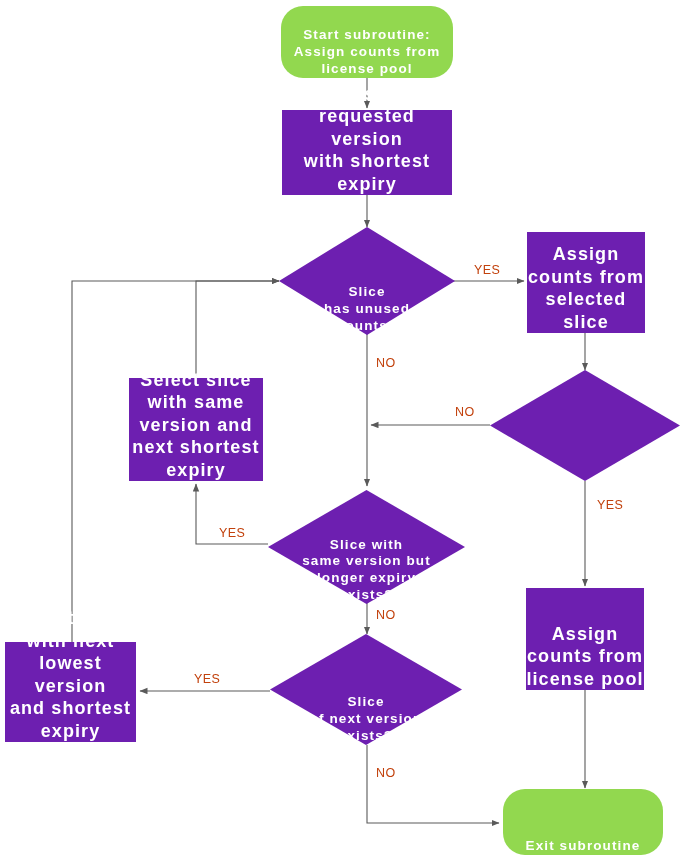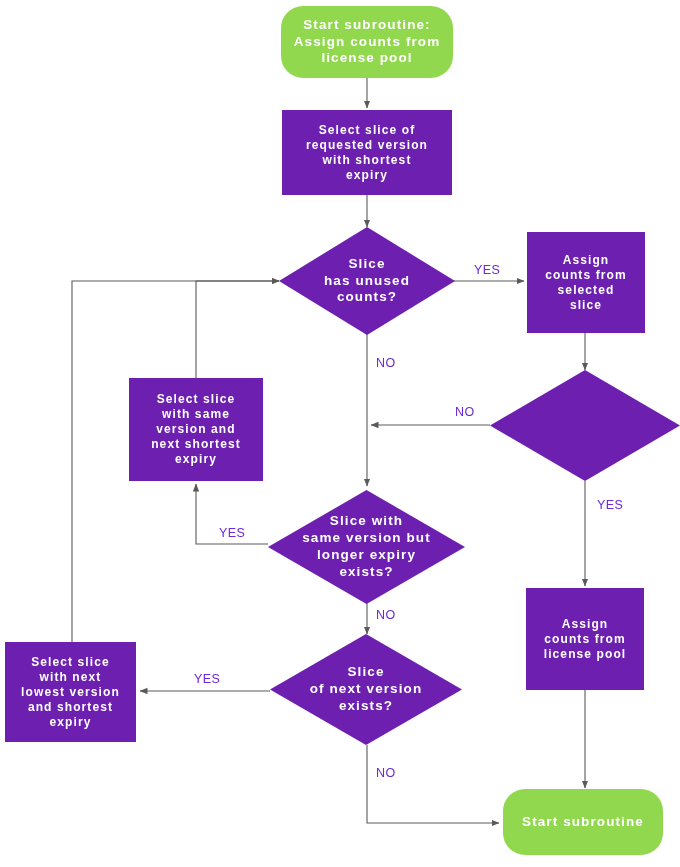--- a/index.html
+++ b/index.html
@@ -26,37 +26,37 @@
     left: 0;
     top: 0;
     width: 680px;
     height: 867px;
     pointer-events: none;
   }
   .node {
     position: absolute;
     box-sizing: border-box;
     display: flex;
-    align-items: center;
+    align-items: flex-end;
     justify-content: center;
     text-align: center;
     color: #ffffff;
     font-weight: bold;
     letter-spacing: 1.1px;
     line-height: 1.25;
     z-index: 2;
   }
   .node-terminator {
     background: #92D84F;
     border-radius: 22px;
     font-size: 13.5px;
   }
   .node-process {
     background: #6D1FB0;
-    font-size: 12px;
+    font-size: 18px;
   }
   .node-decision {
     background: transparent;
     font-size: 13.5px;
   }
   .diamond-shape {
     position: absolute;
     left: 0;
     top: 0;
     width: 100%;
@@ -67,21 +67,21 @@
   }
   .diamond-label {
     position: relative;
     z-index: 1;
     padding: 0 16px;
   }
   .edge-label {
     position: absolute;
     font-family: "Liberation Sans", sans-serif;
     font-size: 12.5px;
-    color: #6d28d9;
+    color: #c2410c;
     letter-spacing: 0.4px;
     white-space: nowrap;
     z-index: 3;
   }
   .node-text {
     display: block;
     width: 100%;
     white-space: pre-line;
   }
 </style>
@@ -190,21 +190,21 @@
 expiry</span>
   </div>
 
   <div class="node node-process" style="left:526px; top:588px; width:118px; height:102px;">
     <span class="node-text">Assign
 counts from
 license pool</span>
   </div>
 
   <div class="node node-terminator" style="left:503px; top:789px; width:160px; height:66px;">
-    <span class="node-text">Start subroutine</span>
+    <span class="node-text">Exit subroutine</span>
   </div>
 
   <div class="edge-label" style="left:474px; top:263px;">YES</div>
 
   <div class="edge-label" style="left:376px; top:356px;">NO</div>
 
   <div class="edge-label" style="left:455px; top:405px;">NO</div>
 
   <div class="edge-label" style="left:597px; top:498px;">YES</div>
 

